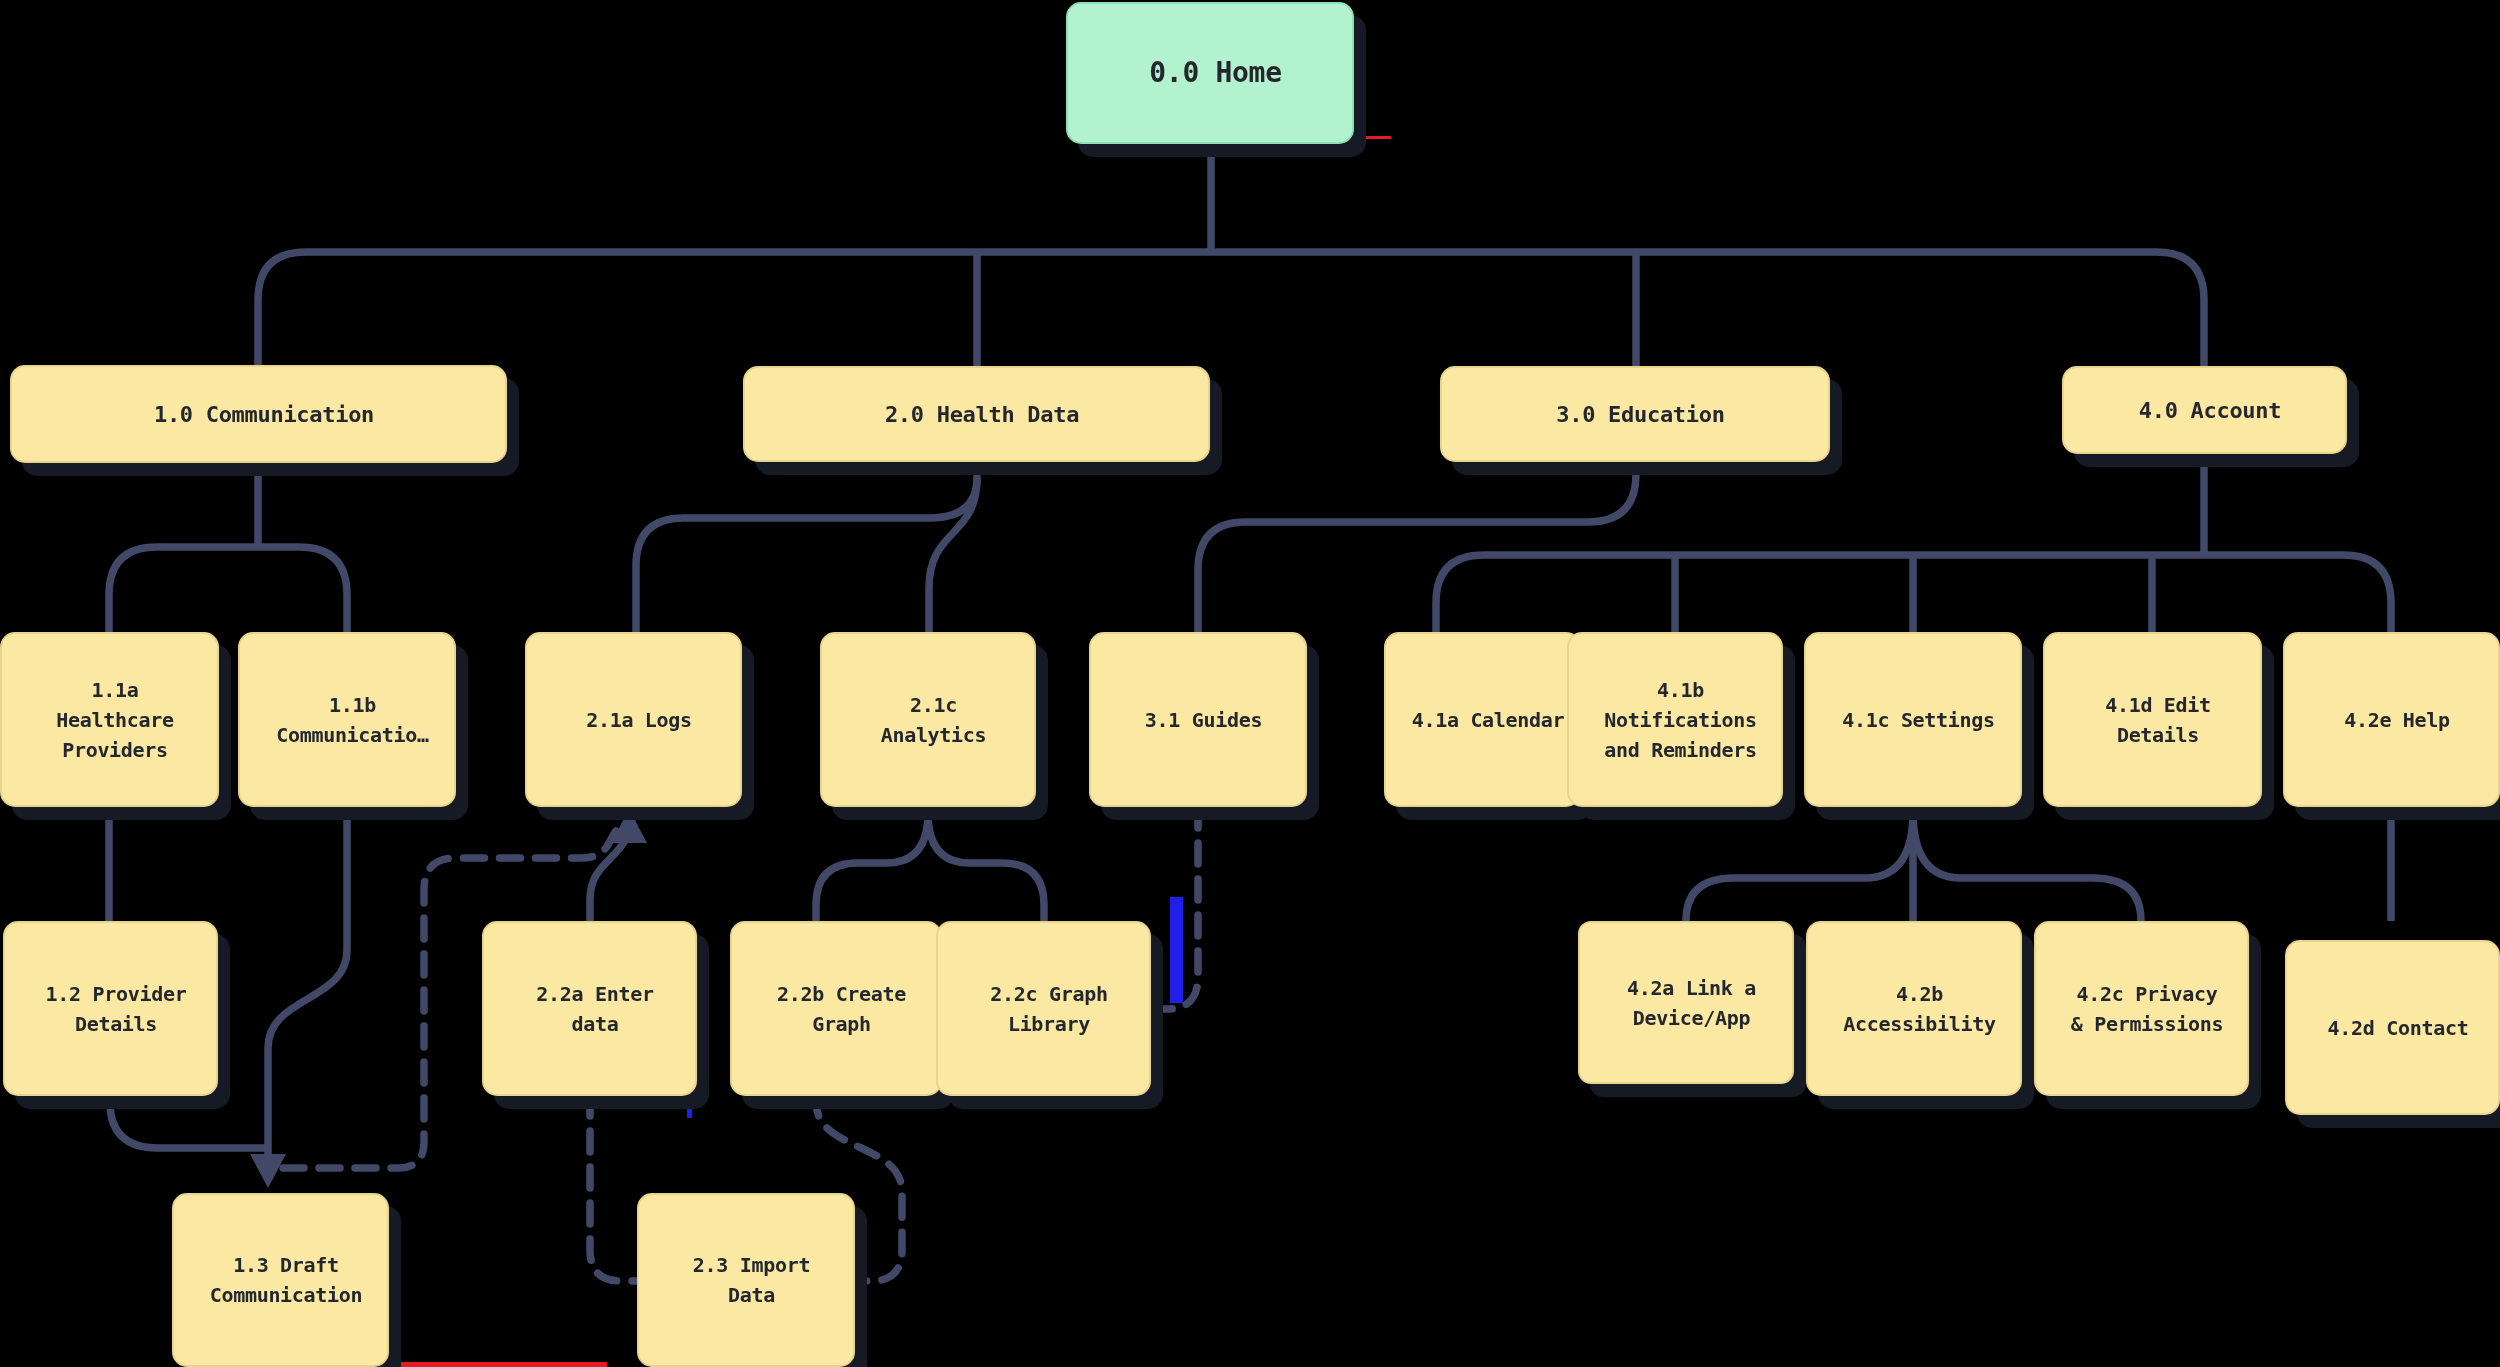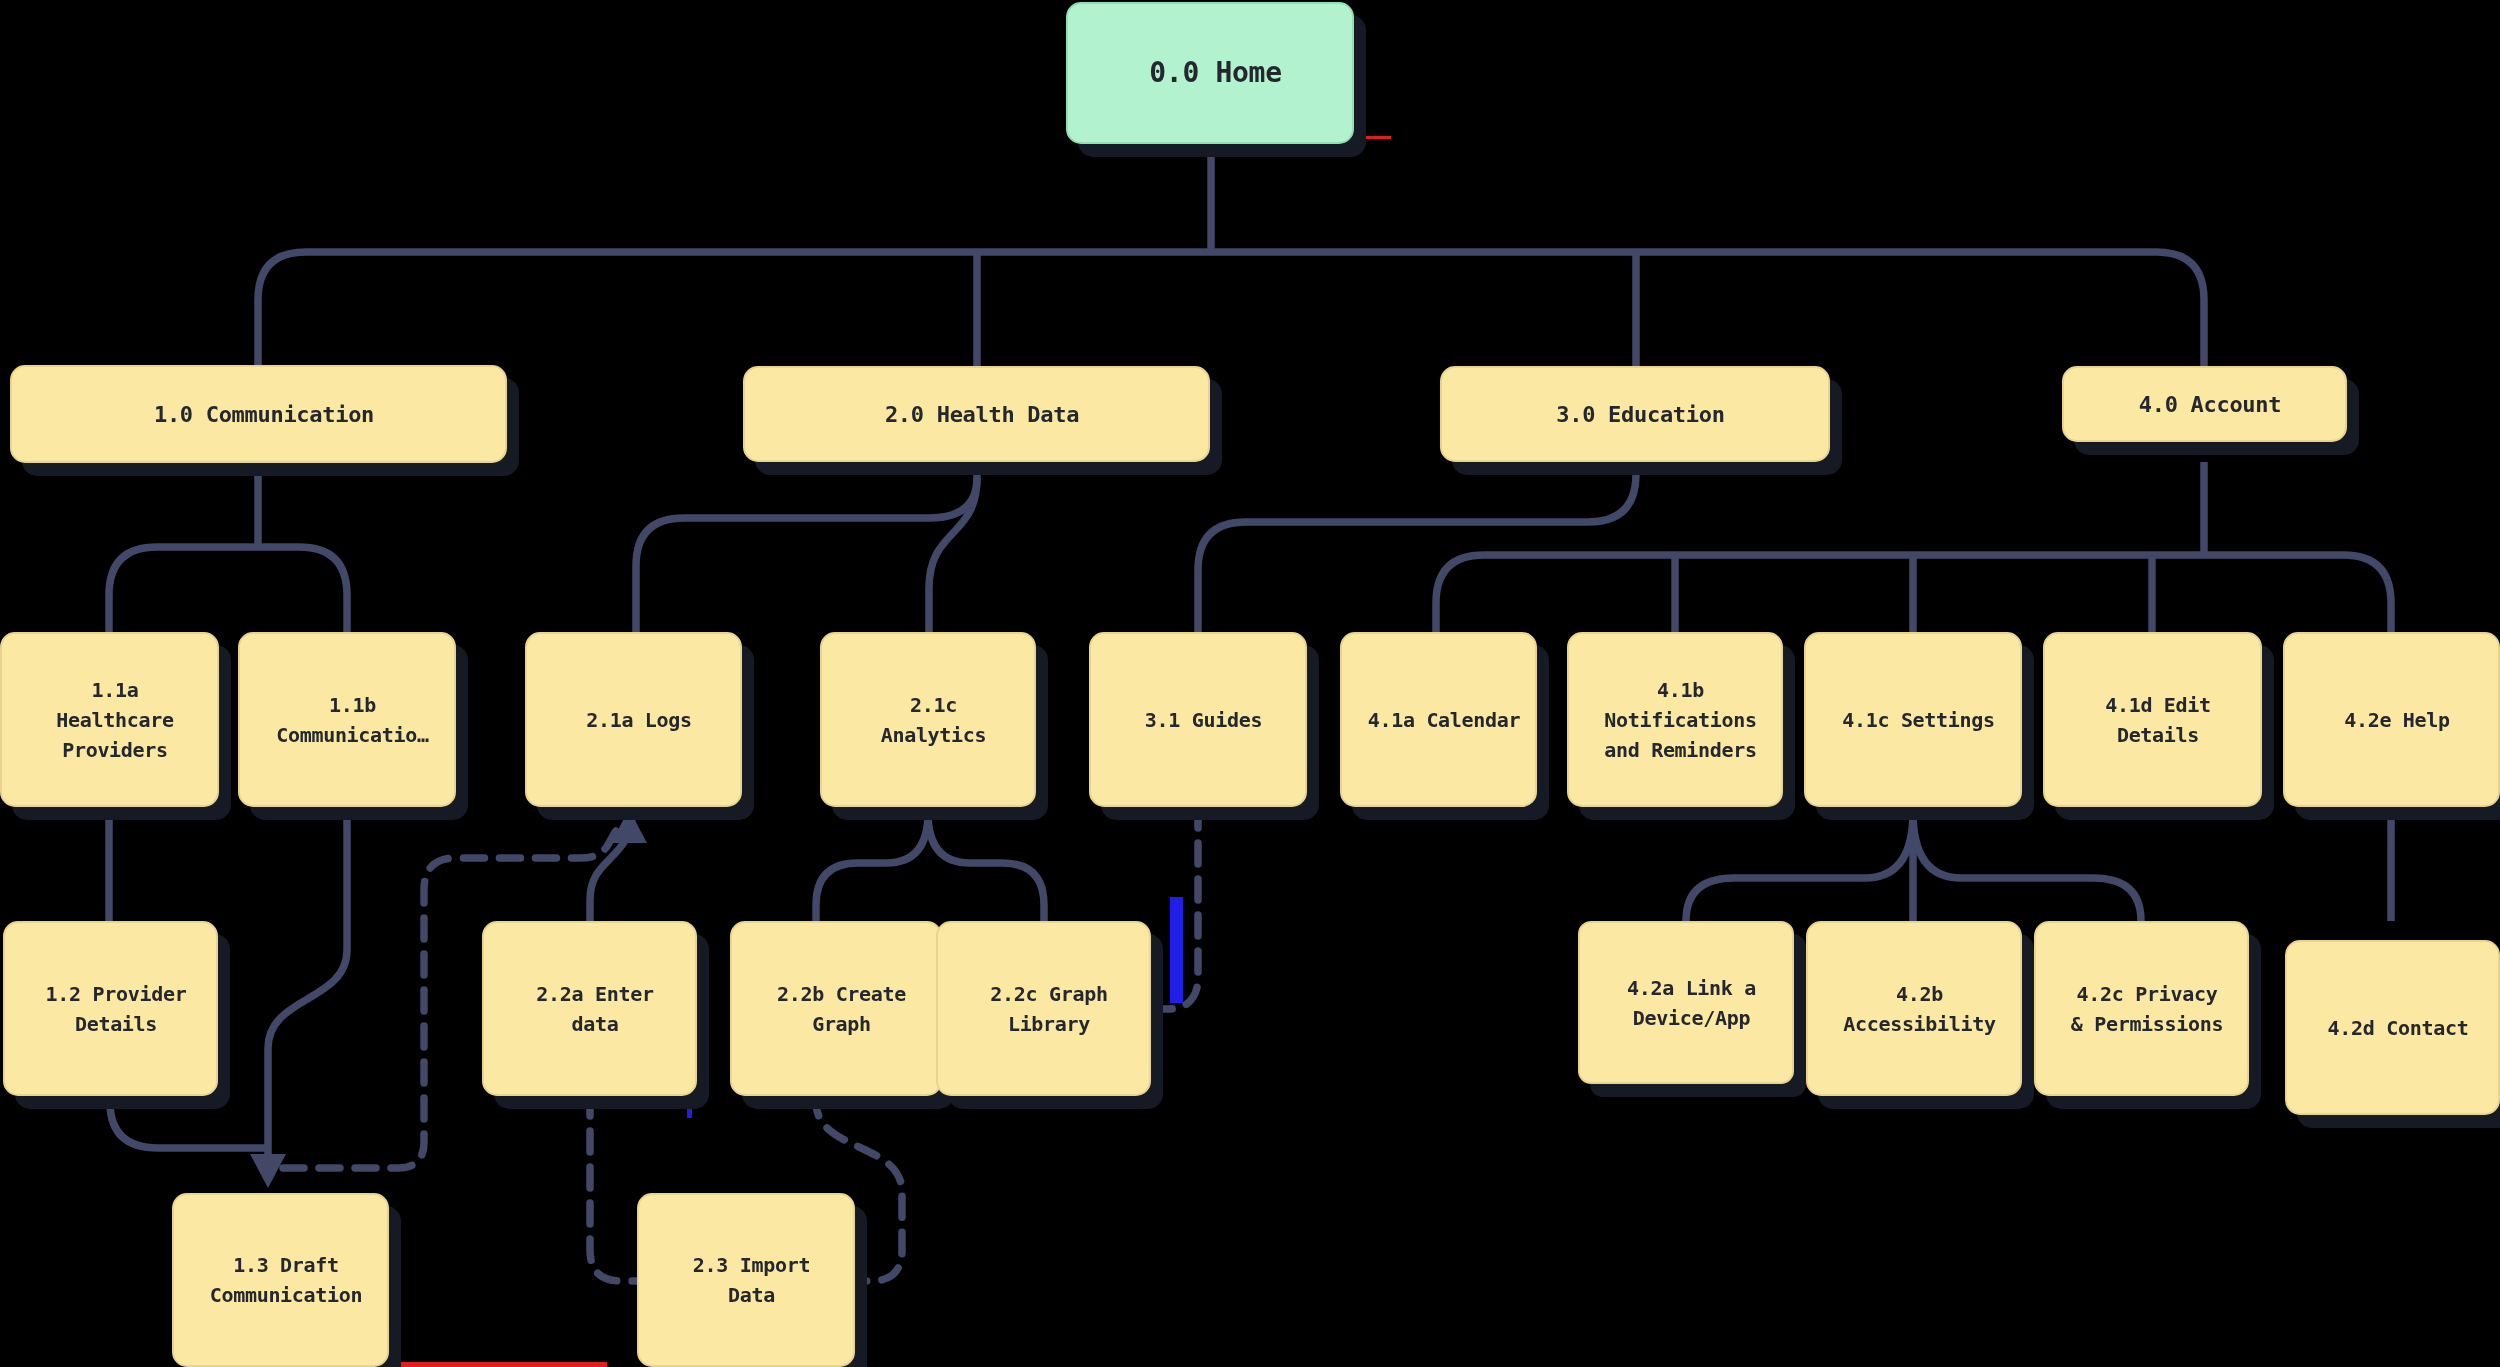--- a/index.html
+++ b/index.html
@@ -93,32 +93,32 @@
 
     <rect x="1353" y="136" width="38" height="3" fill="var(--artifact-red)"></rect>
     <rect x="400" y="1362" width="207" height="5" fill="var(--artifact-red)"></rect>
   </svg>
 
   <div class="node home" style="left:1066px;top:2px;width:288px;height:142px;">0.0 Home</div>
 
   <div class="node lvl1" style="left:10px;top:365px;width:497px;height:98px;">1.0 Communication</div>
   <div class="node lvl1" style="left:743px;top:366px;width:467px;height:96px;">2.0 Health Data</div>
   <div class="node lvl1" style="left:1440px;top:366px;width:390px;height:96px;">3.0 Education</div>
-  <div class="node lvl1" style="left:2062px;top:366px;width:285px;height:76px;">4.0 Account</div>
+  <div class="node lvl1" style="left:2062px;top:366px;width:285px;height:88px;">4.0 Account</div>
 
   <div class="node" style="left:0px;top:632px;width:219px;height:175px;">1.1a
 Healthcare
 Providers</div>
   <div class="node" style="left:238px;top:632px;width:218px;height:175px;">1.1b
 Communicatio…</div>
   <div class="node" style="left:525px;top:632px;width:217px;height:175px;">2.1a Logs</div>
   <div class="node" style="left:820px;top:632px;width:216px;height:175px;">2.1c
 Analytics</div>
   <div class="node" style="left:1089px;top:632px;width:218px;height:175px;">3.1 Guides</div>
-  <div class="node" style="left:1340px;top:632px;width:197px;height:175px;">4.1a Calendar</div>
+  <div class="node" style="left:1384px;top:632px;width:197px;height:175px;">4.1a Calendar</div>
   <div class="node" style="left:1567px;top:632px;width:216px;height:175px;">4.1b
 Notifications
 and Reminders</div>
   <div class="node" style="left:1804px;top:632px;width:218px;height:175px;">4.1c Settings</div>
   <div class="node" style="left:2043px;top:632px;width:219px;height:175px;">4.1d Edit
 Details</div>
   <div class="node" style="left:2283px;top:632px;width:217px;height:175px;">4.2e Help</div>
 
   <div class="node" style="left:3px;top:921px;width:215px;height:175px;">1.2 Provider
 Details</div>

